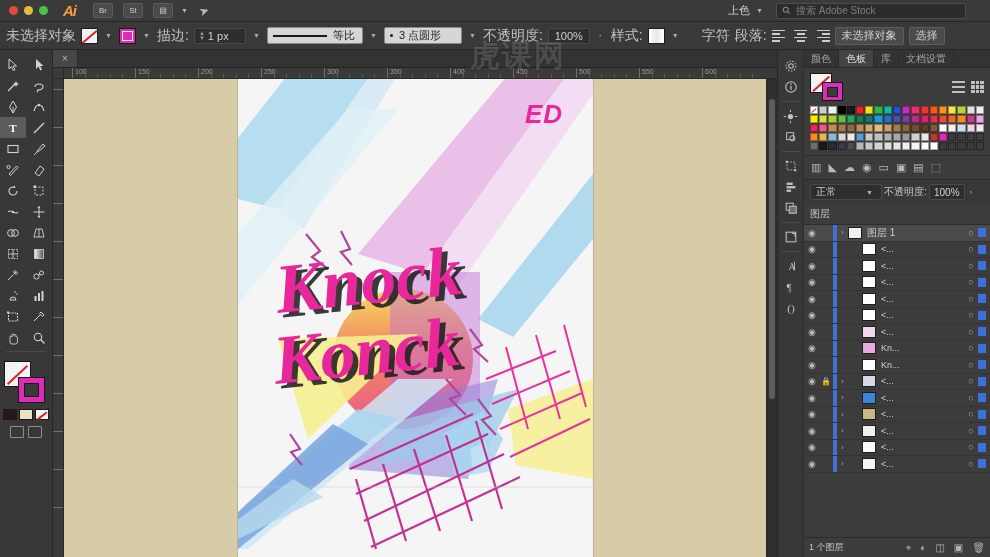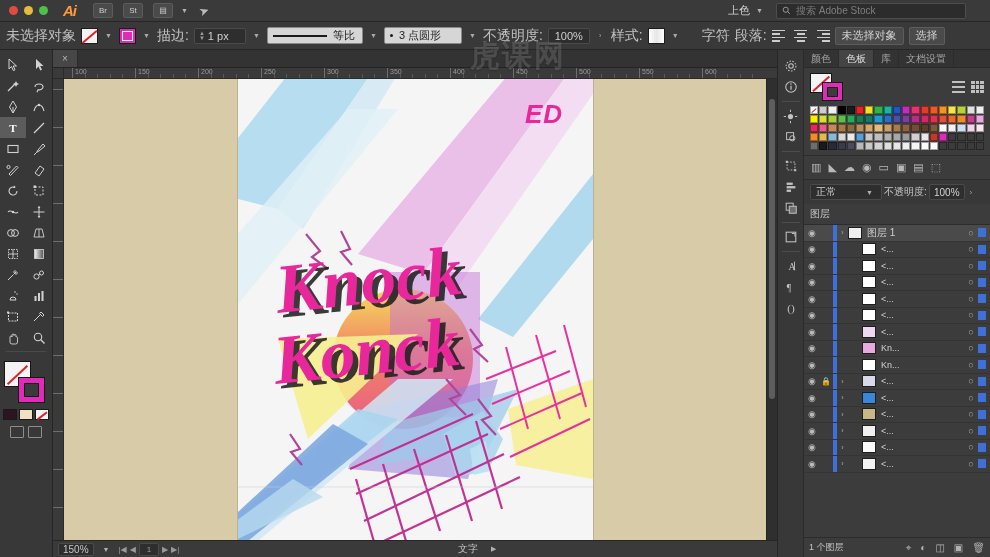--- a/index.html
+++ b/index.html
@@ -729,39 +729,20 @@
                   <text x="38" y="305" font-family="Liberation Serif, serif" font-style="italic" font-weight="bold" font-size="70" fill="#e8279b" transform="rotate(-6 38 305)">Konck</text>
                 </g>
 
                 <line x1="0" y1="408" x2="355" y2="408" stroke="#c8c8d8" stroke-width="0.7" opacity="0.7"></line>
               </g>
             </svg>
           </div>
         </div>
         <div class="scroll-v">
           <div class="thumb"></div>
-        </div>
-      </div>
-      <div class="statusbar">
-        <div class="sb-zoom">
-          <span>150%</span>
-        </div>
-        <span class="caret">▼</span>
-        <div class="sb-nav">
-          <span>|◀</span>
-          <span>◀</span>
-          <div class="sb-zoom" style="width:20px;justify-content:center">
-            <span>1</span>
-          </div>
-          <span>▶</span>
-          <span>▶|</span>
-        </div>
-        <div class="sb-mid">
-          <span class="sb-tool">文字</span>
-          <span class="caret">▶</span>
         </div>
       </div>
     </div>
 
     <div class="dock-rail">
       <div class="rail-ico">
         <svg width="14" height="14" viewBox="0 0 16 16">
             <circle cx="8" cy="8" r="2.6" fill="none" stroke="#c2c2c2" stroke-width="1.2"></circle>
             <circle cx="8" cy="8" r="5.6" fill="none" stroke="#c2c2c2" stroke-width="1.2" stroke-dasharray="1.8 1.6"></circle>
           </svg>

